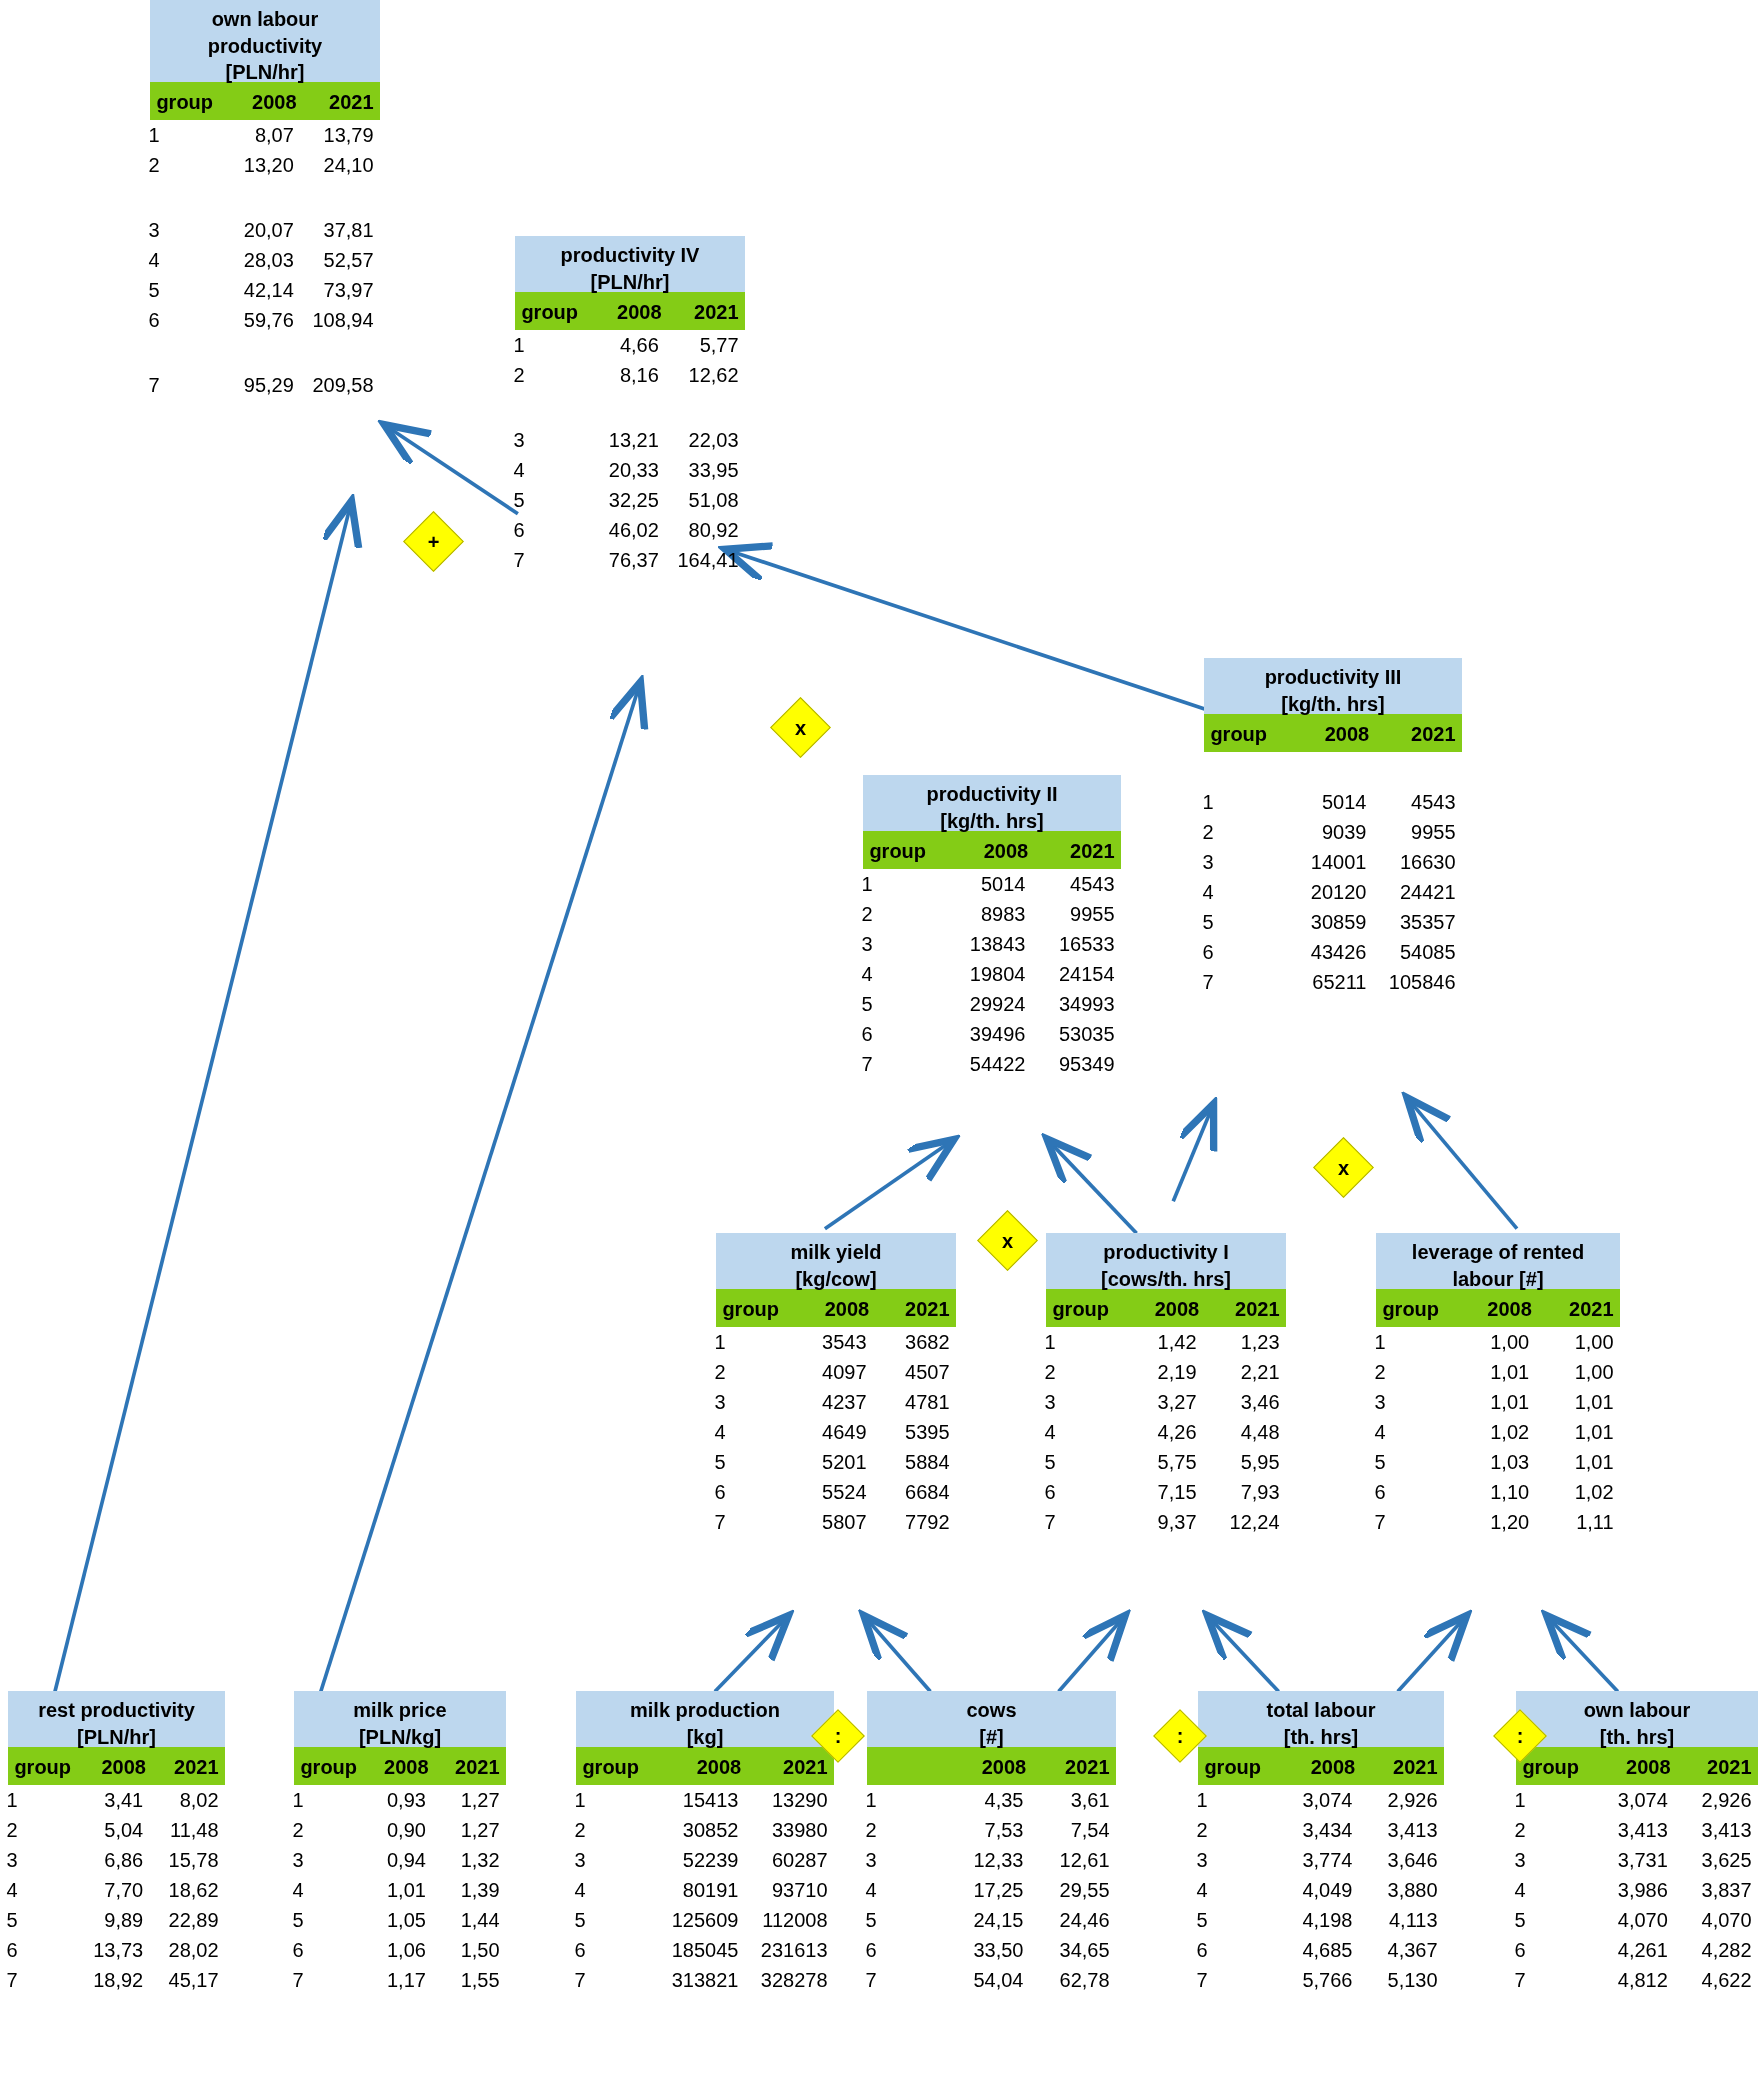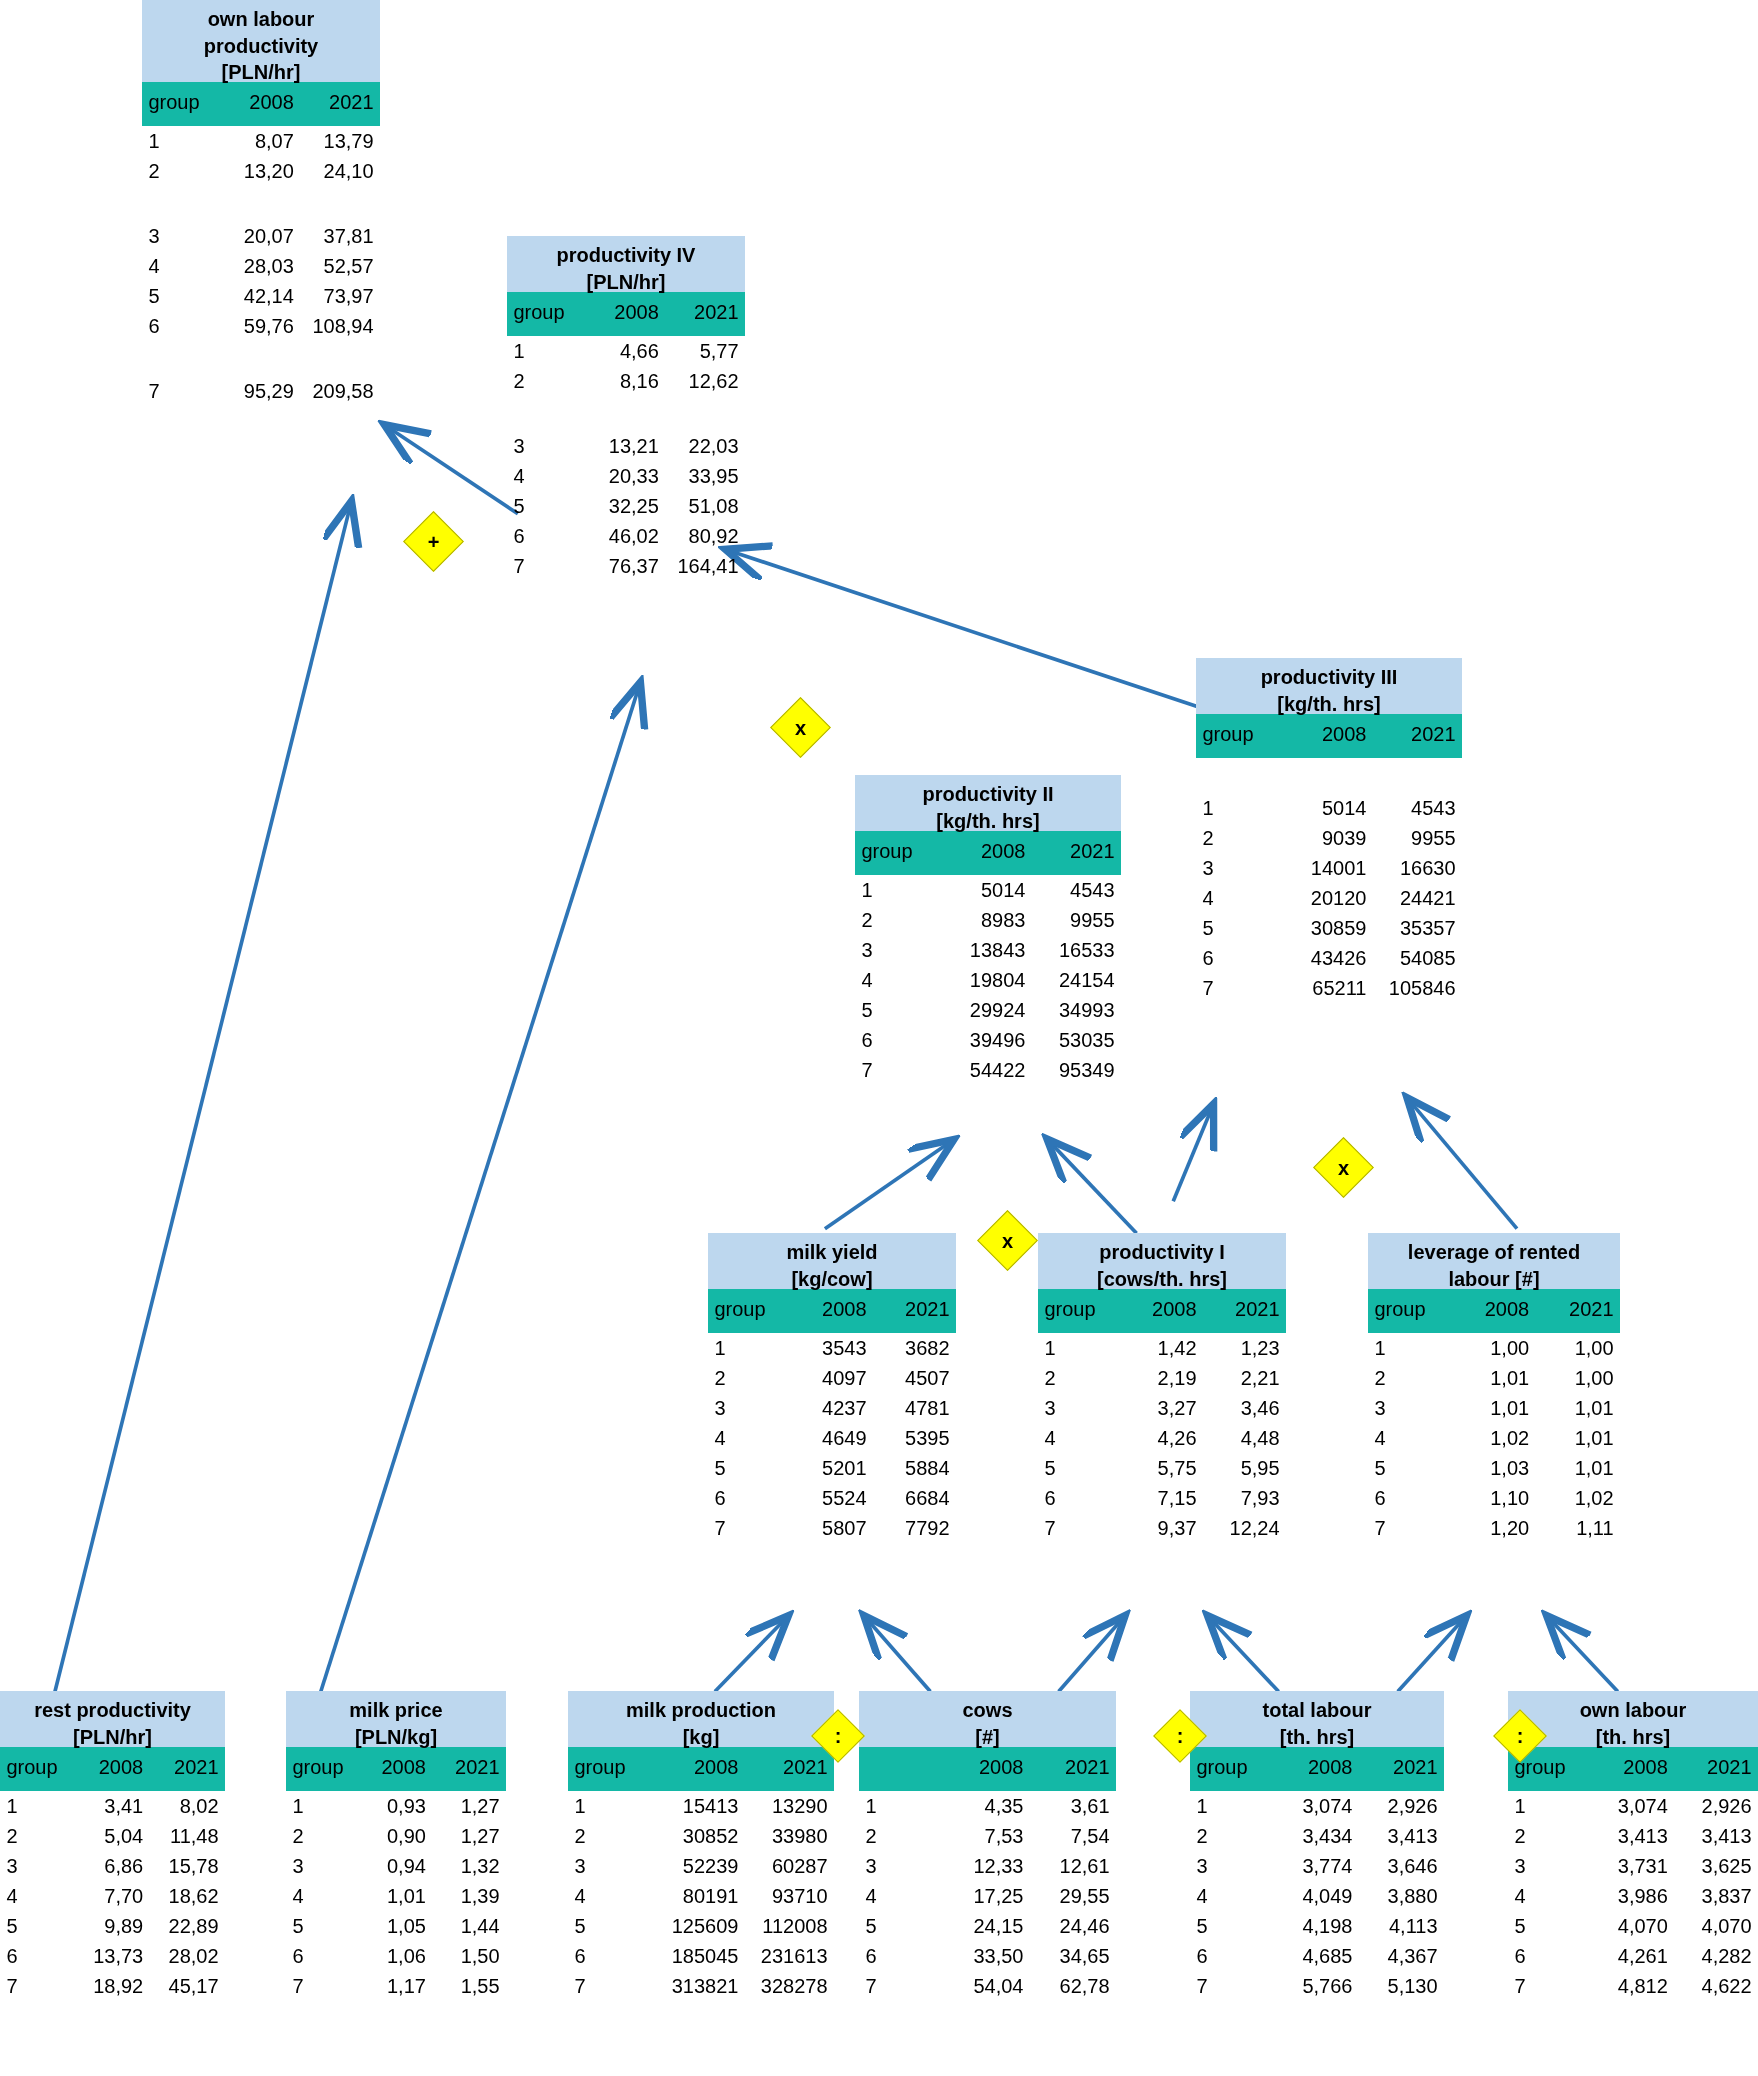--- a/index.html
+++ b/index.html
@@ -24,34 +24,35 @@
     position:absolute;
     font-size:20px;
     line-height:1;
   }
   .tbl .hdr{
     background:#bdd7ee;
     font-weight:bold;
     text-align:center;
     padding:6.4px 0 0 0;
     box-sizing:border-box;
+    margin-left:8px;
   }
   .tbl .hdr .ttl{
     display:block;
     padding:2.8px 4.6px 0 4.6px;
   }
   .tbl .hdr .ttl2{
     display:block;
     padding:6.4px 4.6px 0 4.6px;
   }
   .tbl .colhead{
-    background:#14b8a6;
+    background:#84cc16;
     display:flex;
-    font-weight:normal;
-    padding:10px 0 14px 0;
+    font-weight:bold;
+    padding:10px 0 8px 0;
     box-sizing:border-box;
   }
   .tbl .row{
     display:flex;
     padding:5px 0 5px 0;
     box-sizing:border-box;
   }
   .tbl .row.gap-before{ margin-top:35px; }
   .c-group{ width:33%; text-align:left; padding-left:6.4px; box-sizing:border-box;}
   .c-v{ width:33.5%; text-align:right; padding-right:6.4px; box-sizing:border-box;}

